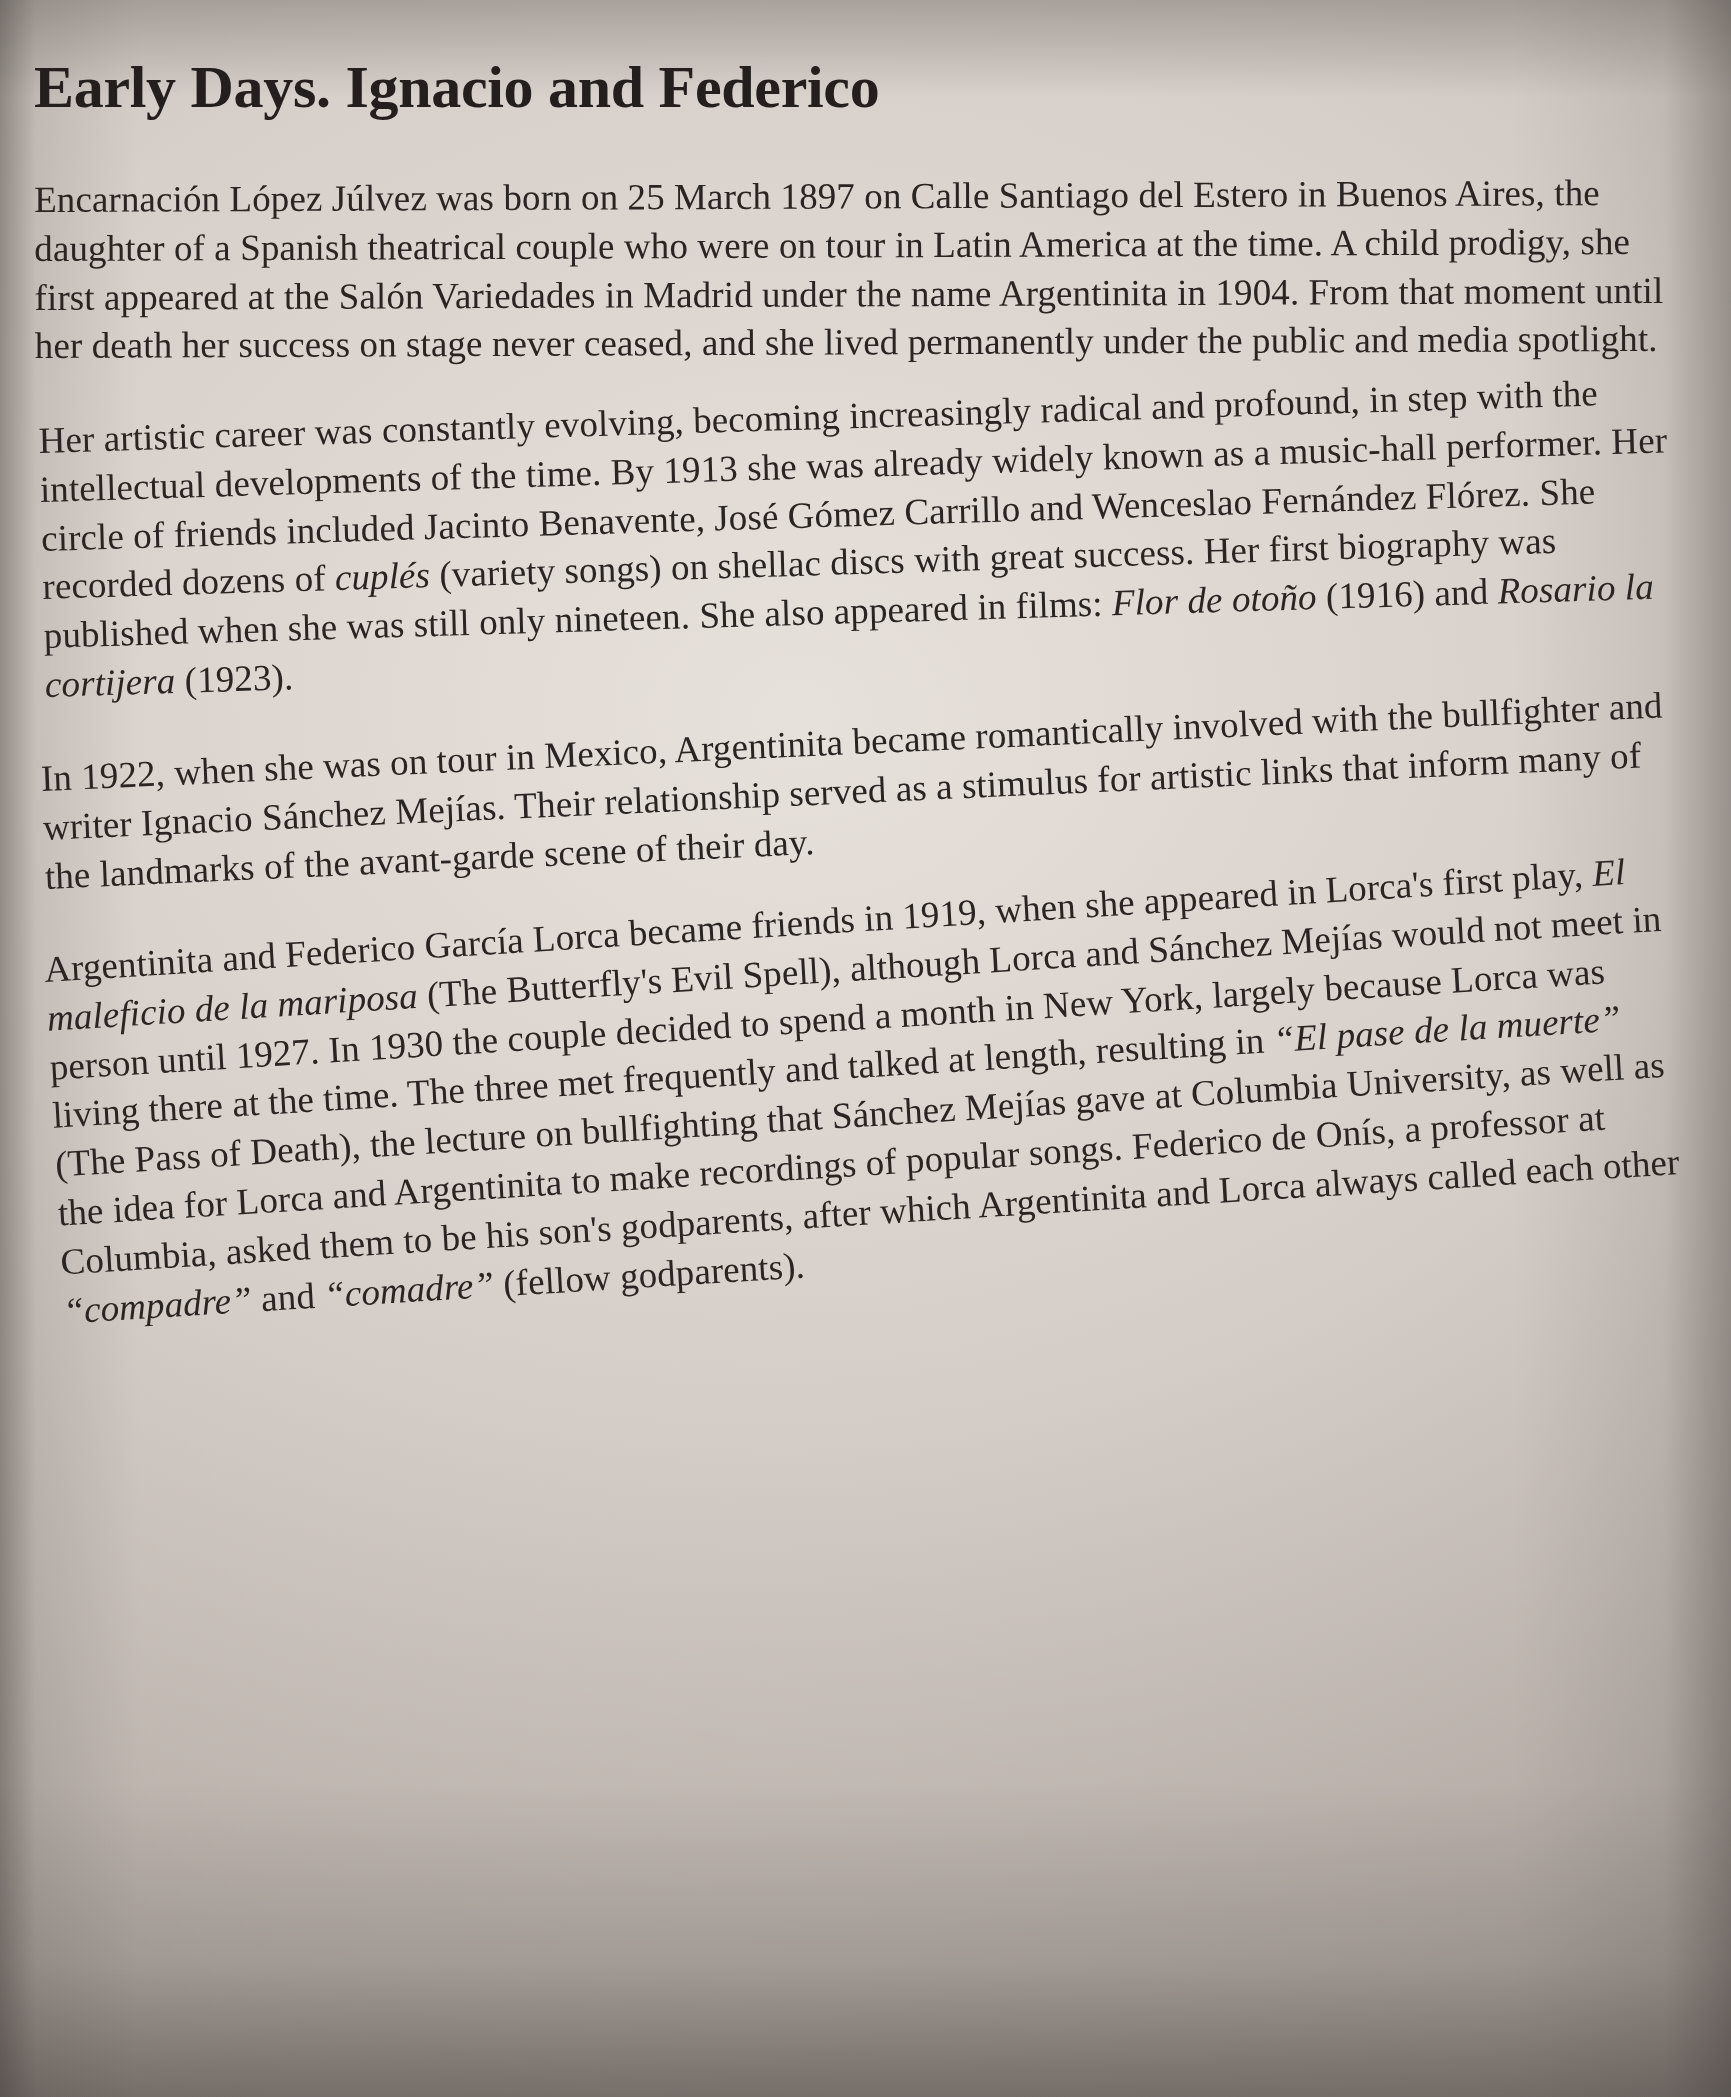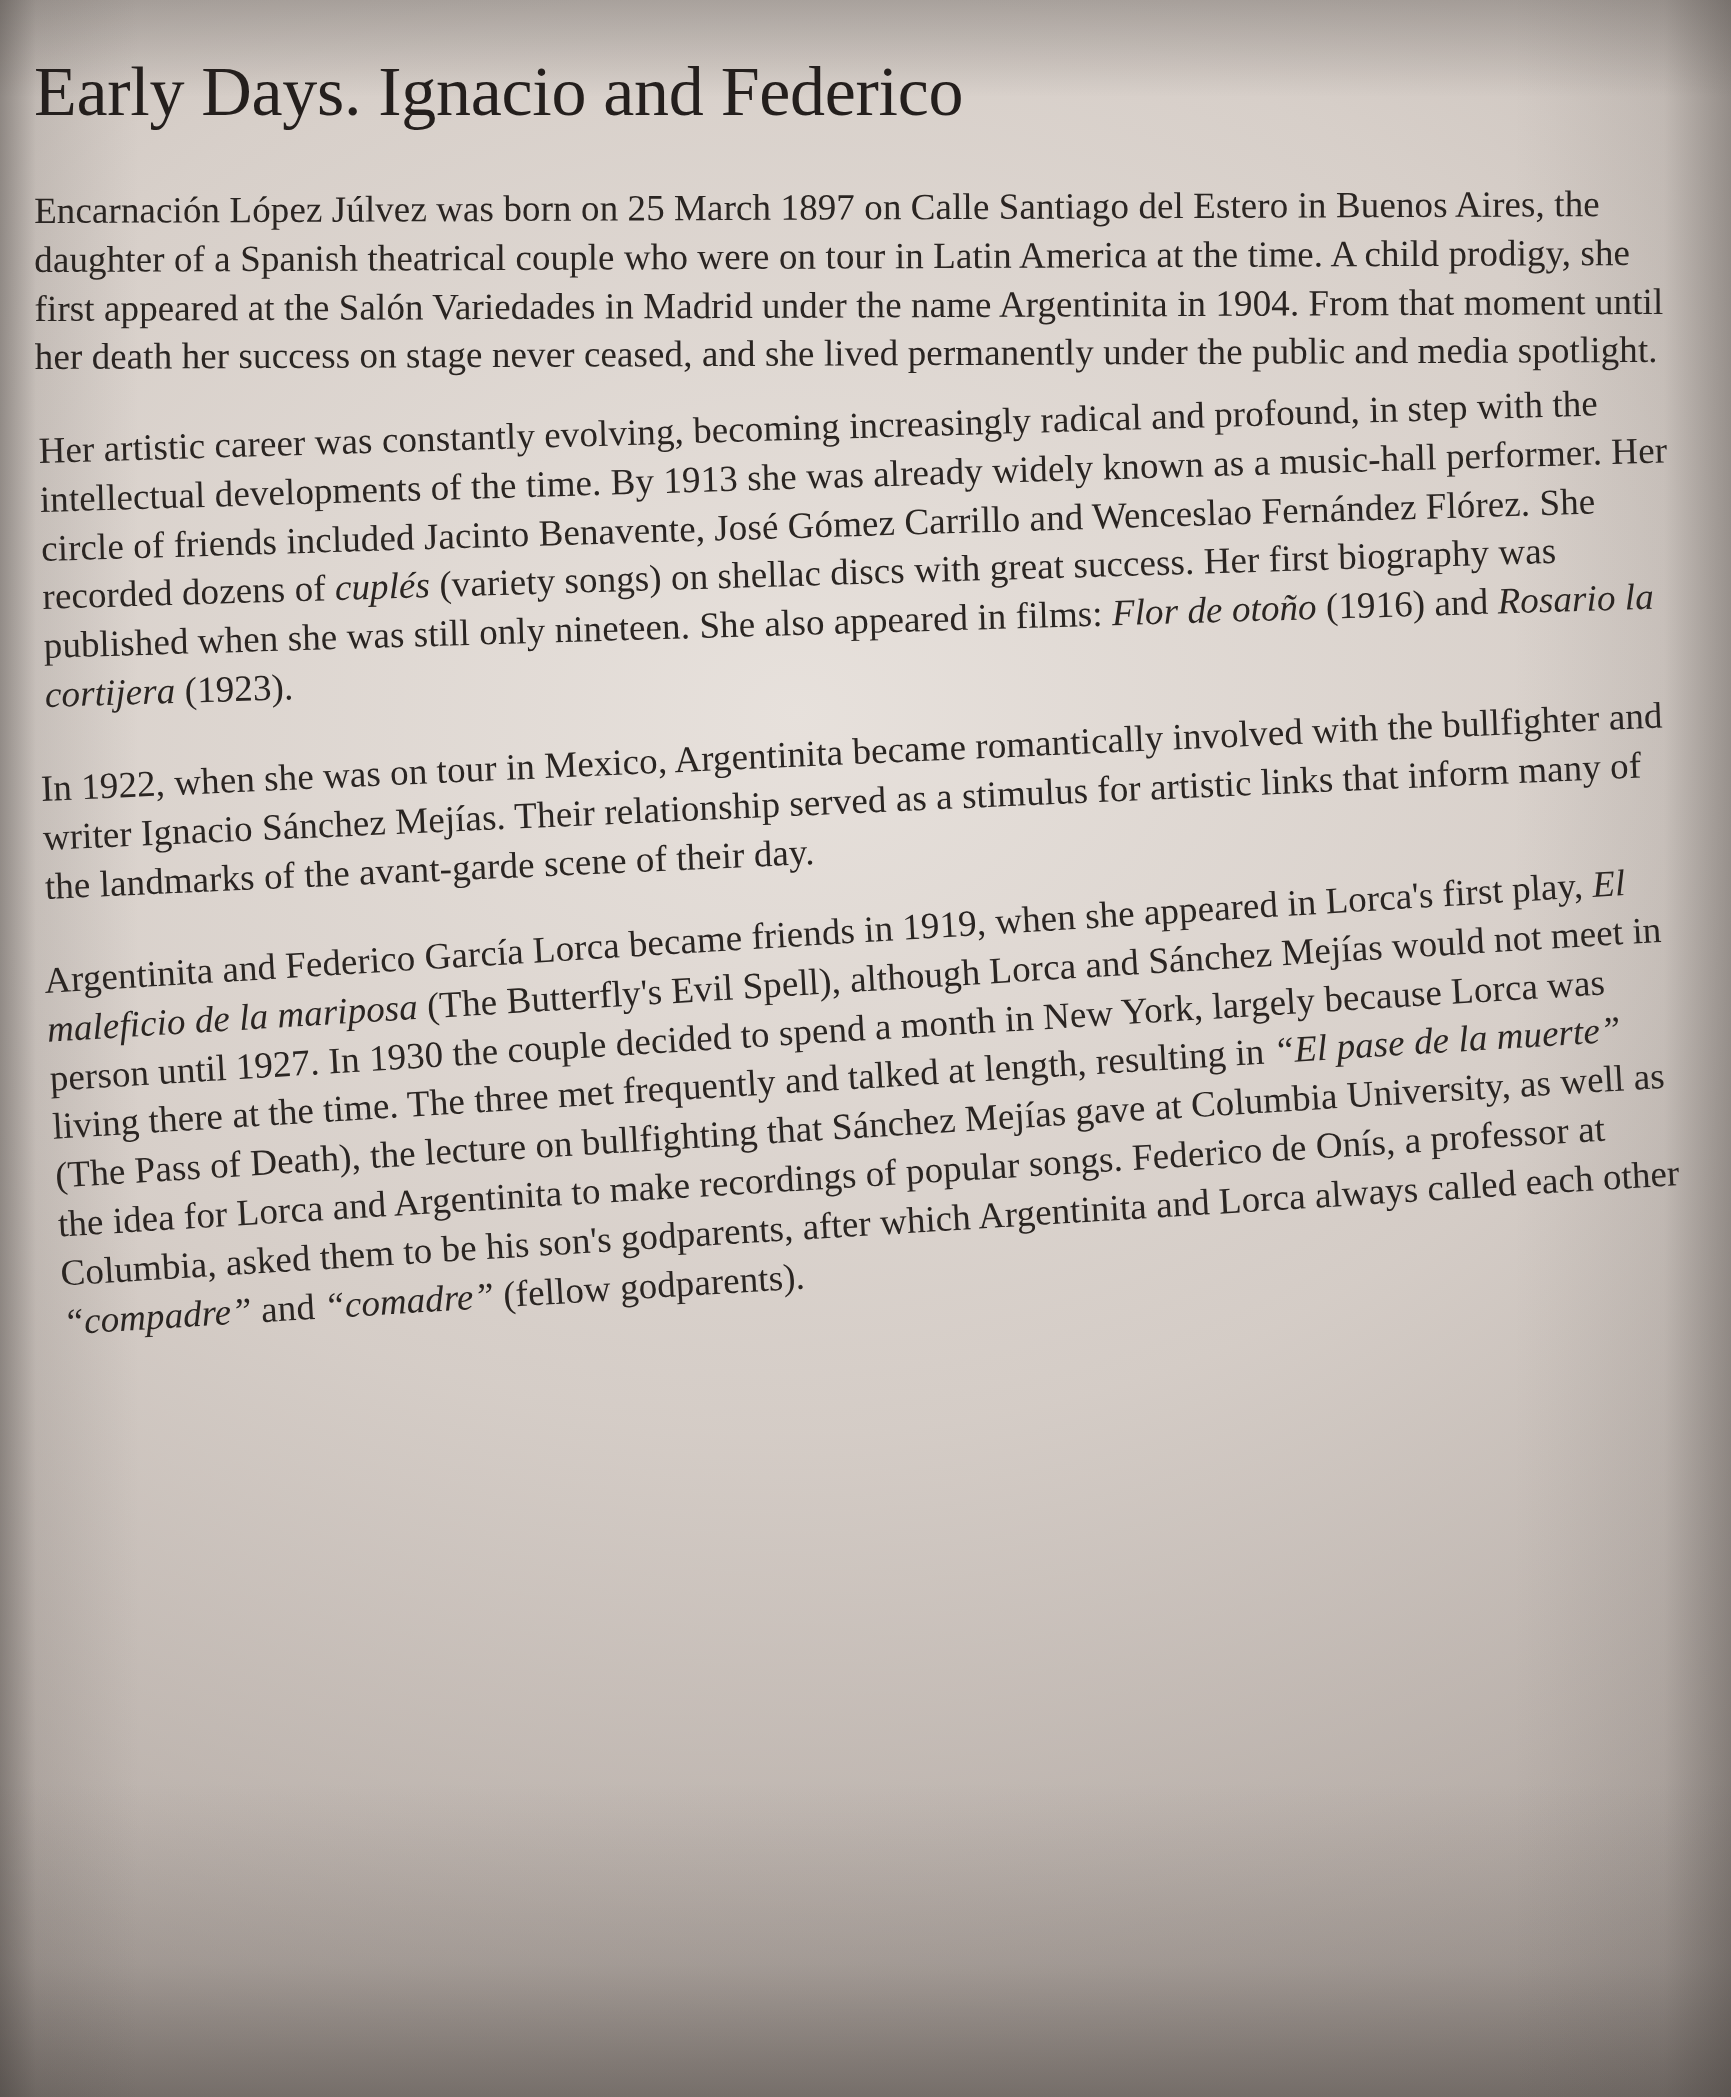--- a/index.html
+++ b/index.html
@@ -36,23 +36,23 @@
       linear-gradient(to left, rgba(60,55,52,0.40) 0px, rgba(60,55,52,0.10) 67px, rgba(0,0,0,0) 218px),
       linear-gradient(to top, rgba(70,64,60,0.55) 0px, rgba(70,64,60,0.18) 133px, rgba(0,0,0,0) 315px);
   }
   #content {
     position: relative;
     z-index: 2;
     transform-origin: top left;
   }
   h1#title {
     margin: 0 0 58px 0;
-    font-size: 70px;
+    font-size: 60px;
     line-height: 1.04;
-    font-weight: 400;
+    font-weight: 700;
     color: #241f1d;
     letter-spacing: -0.3px;
     font-family: "Liberation Serif", serif;
     white-space: nowrap;
   }
   .para {
     margin: 0 0 45px 0;
     font-size: 37px;
     line-height: 1.32;
     color: #2a2522;

